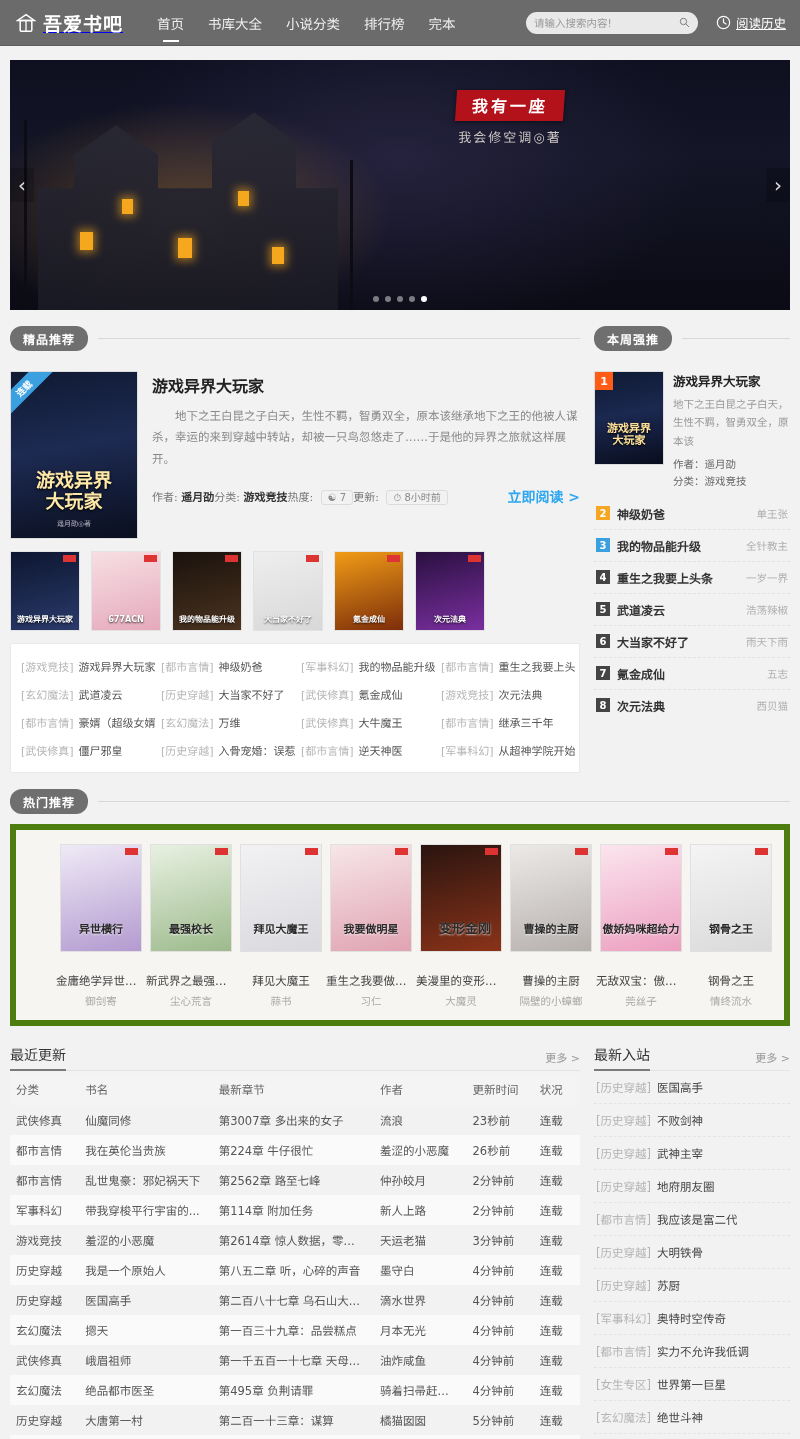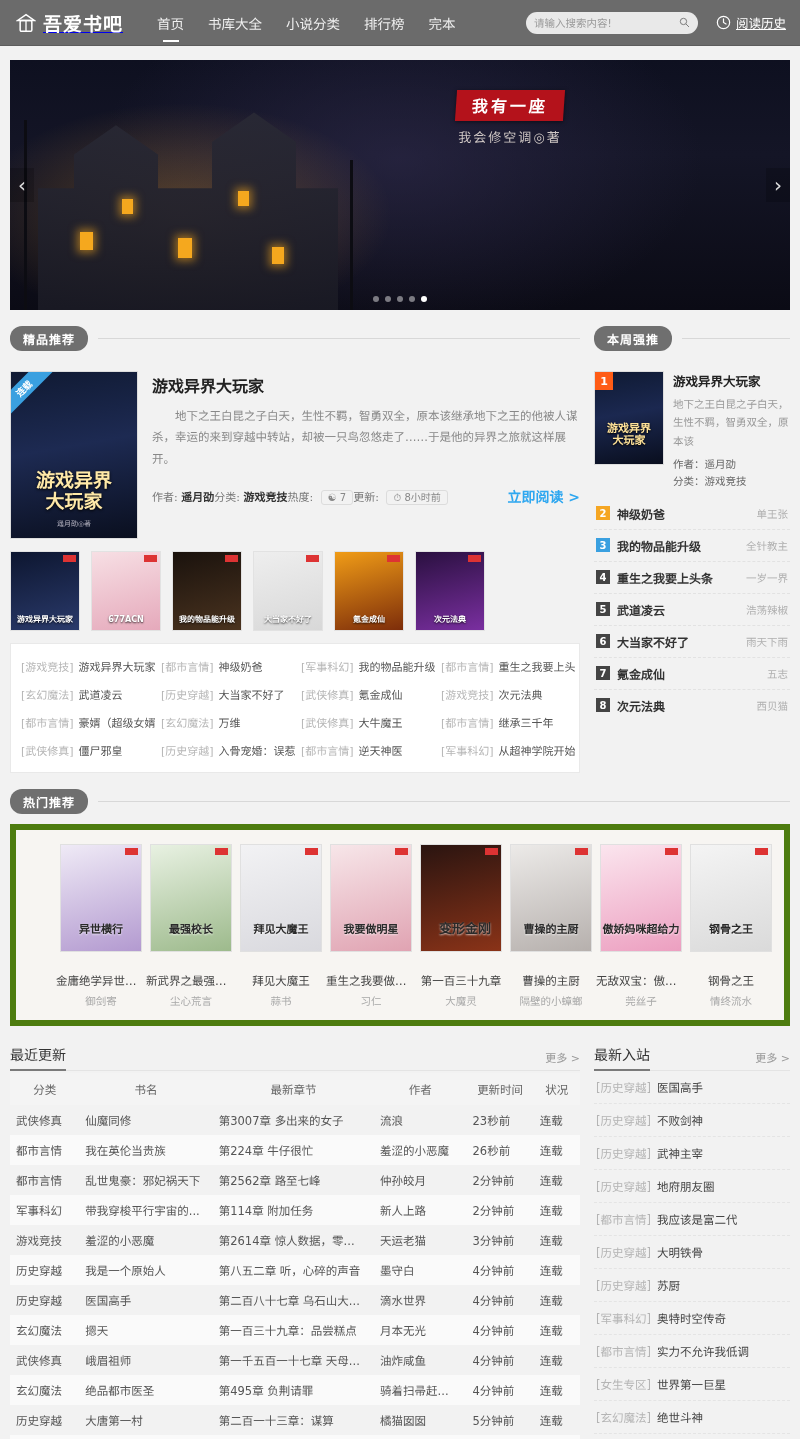--- a/index.html
+++ b/index.html
@@ -188,21 +188,21 @@
   .mini-logo{ position:absolute; right:3px; top:3px; width:13px; height:7px; background:#d33; }
 
   
   .bhead{ display:flex; align-items:flex-end; border-bottom:1px solid #e4e4e4; padding-bottom:5px; }
   .bhead .t{ font-size:14px; color:#333; border-bottom:2px solid #7a7a7a; padding-bottom:5px; margin-bottom:-6px; }
   .bhead .more{ margin-left:auto; font-size:11px; color:#999; text-decoration:none; }
 
   table.upd{ width:100%; border-collapse:collapse; margin-top:2px; }
   table.upd th{
     background:#f4f4f4; color:#666; font-weight:normal; font-size:11.5px;
-    text-align:center; padding:8px 6px;
+    text-align:left; padding:8px 6px;
   }
   table.upd td{ padding:7px 6px; font-size:11.5px; color:#555; white-space:nowrap; overflow:hidden; }
   table.upd tr.alt td{ background:#fafafa; }
   table.upd td.c1{ width:66px; } table.upd td.c2{ width:122px; }
   table.upd td.c3{ width:150px; } table.upd td.c4{ width:88px; }
   table.upd td.c5{ width:64px; } table.upd td.c6{ width:44px; }
   table.upd a{ color:#555; text-decoration:none; }
 
   .new-list{ margin-top:0; }
   .new-item{
@@ -484,21 +484,21 @@
           <span style="position:absolute;left:0;right:0;bottom:14px;text-align:center;font-size:11px;font-weight:bold;color:#2a2a2a;text-shadow:0 1px 2px rgba(255,255,255,.7);line-height:1.15">我要做明星</span>
         </a>
         <div class="hot-name">重生之我要做明星</div>
         <div class="hot-au">习仁</div>
       </div>
       <div class="hot-item">
         <a class="hot-cover" href="#" style="display:block;background:linear-gradient(165deg,#2a1410 0%,#8a3318 100%)">
           <span class="mini-logo"></span>
           <span style="position:absolute;left:8px;right:0;bottom:14px;text-align:center;font-size:13px;font-weight:bold;color:#2a2a2a;text-shadow:0 1px 2px rgba(255,255,255,.7);line-height:1.15">变形金刚</span>
         </a>
-        <div class="hot-name">第一百三十九章</div>
+        <div class="hot-name">美漫里的变形金刚</div>
         <div class="hot-au">大魔灵</div>
       </div>
       <div class="hot-item">
         <a class="hot-cover" href="#" style="display:block;background:linear-gradient(165deg,#eceae8 0%,#b6b0ad 100%)">
           <span class="mini-logo"></span>
           <span style="position:absolute;left:0;right:0;bottom:14px;text-align:center;font-size:11px;font-weight:bold;color:#2a2a2a;text-shadow:0 1px 2px rgba(255,255,255,.7);line-height:1.15">曹操的主厨</span>
         </a>
         <div class="hot-name">曹操的主厨</div>
         <div class="hot-au">隔壁的小蟑螂</div>
       </div>

